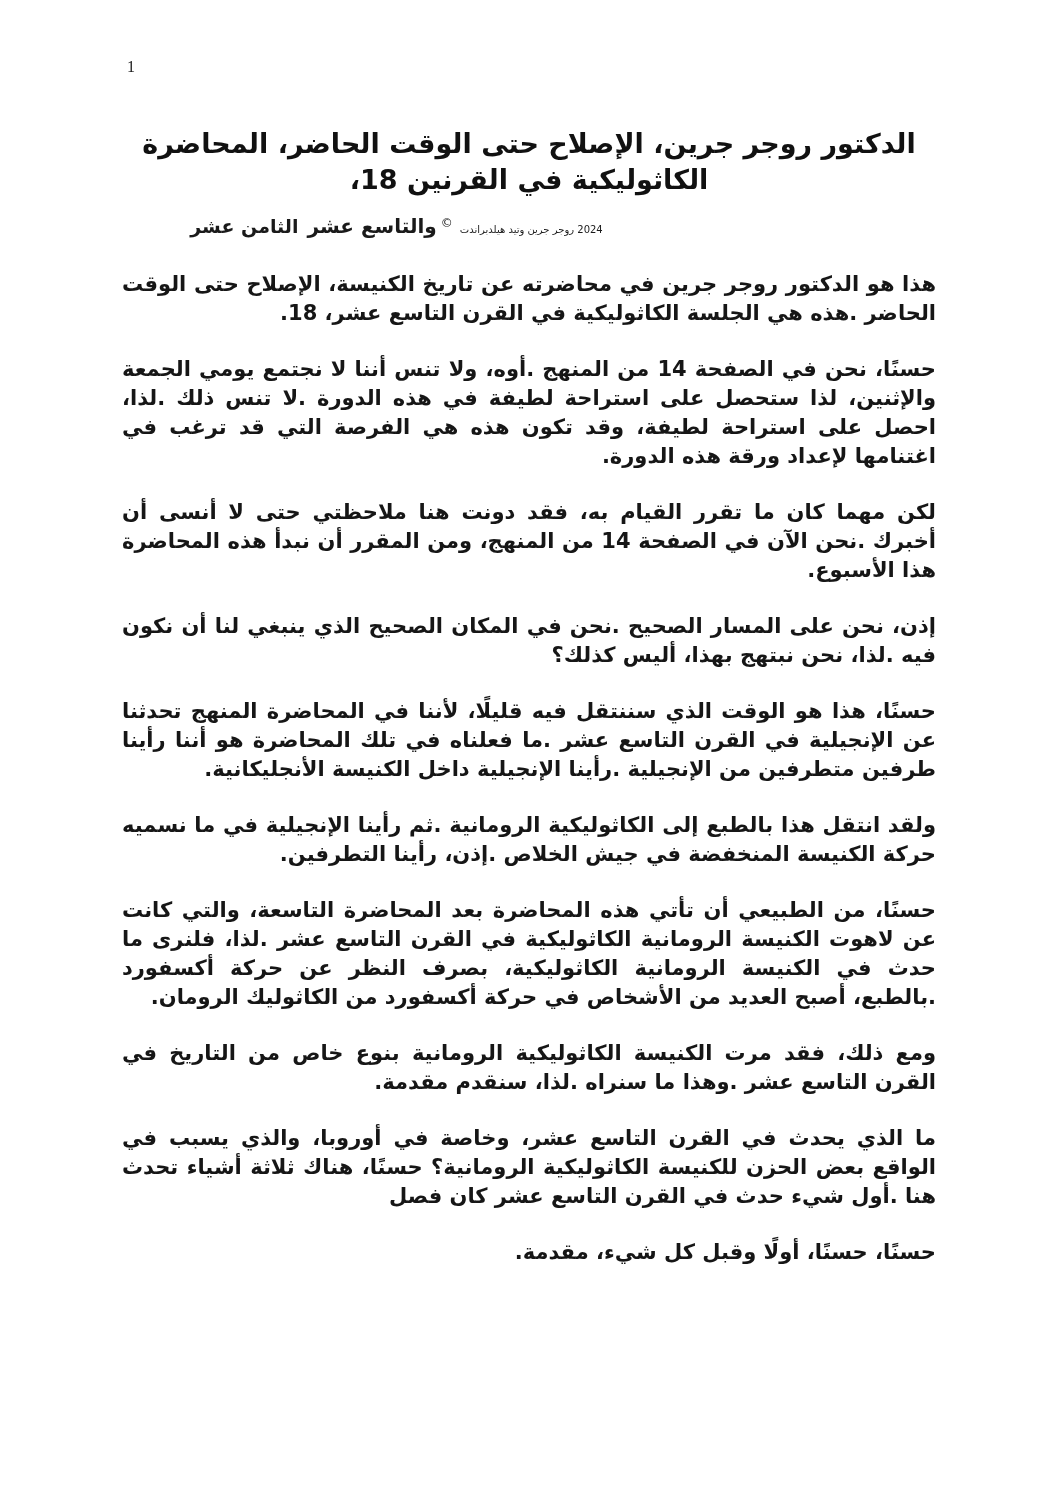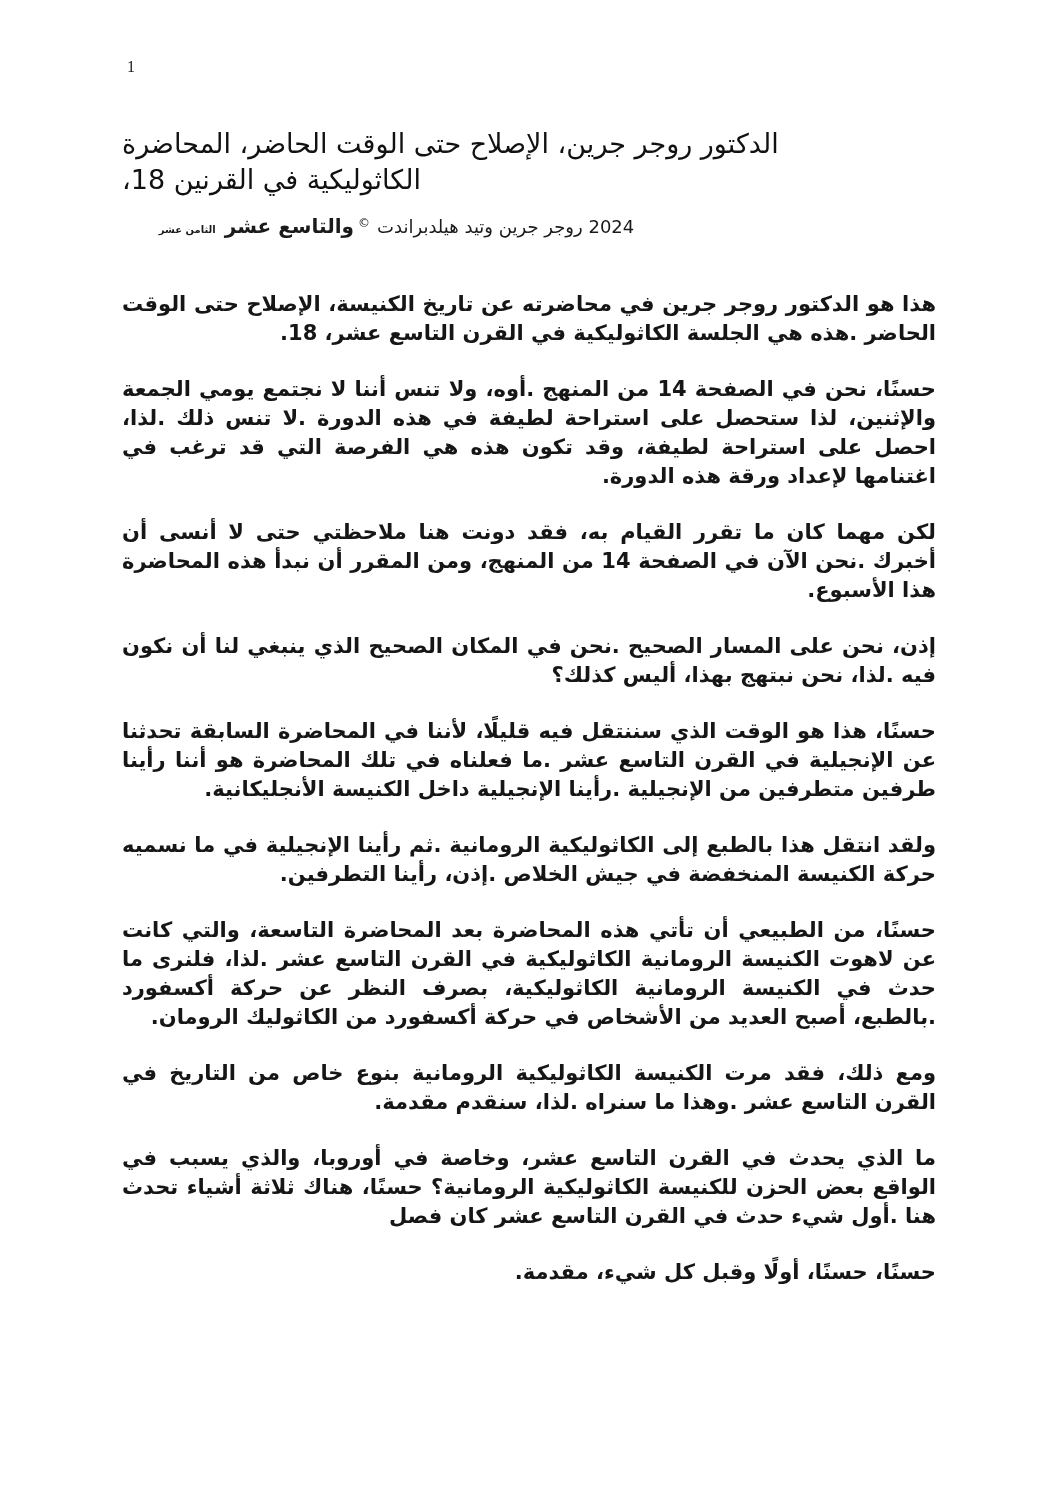--- a/index.html
+++ b/index.html
@@ -22,39 +22,39 @@
     position: absolute;
     top: 58px;
     left: 127px;
     font-size: 16px;
     font-family: "Liberation Serif", serif;
     color: #1a1a1a;
   }
   .title-block {
     margin-top: 70px;
     direction: rtl;
-    text-align: left;
-    font-weight: normal;
+    text-align: center;
+    font-weight: bold;
     font-size: 27px;
     line-height: 36px;
     color: #111111;
   }
   .subtitle {
     direction: ltr;
     text-align: center;
     padding-right: 265px;
     margin-top: 16px;
     white-space: nowrap;
   }
   .subtitle .iso { unicode-bidi: isolate; direction: rtl; }
-  .sub-small { font-weight: bold; font-size: 10px; }
+  .sub-small { font-weight: bold; font-size: 19px; }
   .sub-large { font-weight: bold; font-size: 20px; margin-left: 4px; }
   .copyright-symbol { font-size: 12px; vertical-align: super; margin-left: 4px; }
-  .copyright-text { font-size: 18px; margin-left: 2px; }
-  .body-text { margin-top: 52px; }
+  .copyright-text { font-size: 10px; margin-left: 2px; }
+  .body-text { margin-top: 32px; }
   .para {
     direction: rtl;
     text-align: justify;
     font-size: 21px;
     font-weight: bold;
     line-height: 29px;
     margin-bottom: 27px;
     color: #161616;
   }
 </style>
@@ -74,21 +74,21 @@
     <span class="iso sub-small">الثامن عشر</span>
     <span class="iso sub-large">والتاسع عشر</span><sup class="copyright-symbol">©</sup>
     <span class="iso copyright-text">2024 روجر جرين وتيد هيلدبراندت</span>
   </div>
 
   <div class="body-text">
       <p class="para">هذا هو الدكتور روجر جرين في محاضرته عن تاريخ الكنيسة، الإصلاح حتى الوقت الحاضر .هذه هي الجلسة الكاثوليكية في القرن التاسع عشر، 18.</p>
       <p class="para">حسنًا، نحن في الصفحة 14 من المنهج .أوه، ولا تنس أننا لا نجتمع يومي الجمعة والإثنين، لذا ستحصل على استراحة لطيفة في هذه الدورة .لا تنس ذلك .لذا، احصل على استراحة لطيفة، وقد تكون هذه هي الفرصة التي قد ترغب في اغتنامها لإعداد ورقة هذه الدورة.</p>
       <p class="para">لكن مهما كان ما تقرر القيام به، فقد دونت هنا ملاحظتي حتى لا أنسى أن أخبرك .نحن الآن في الصفحة 14 من المنهج، ومن المقرر أن نبدأ هذه المحاضرة هذا الأسبوع.</p>
       <p class="para">إذن، نحن على المسار الصحيح .نحن في المكان الصحيح الذي ينبغي لنا أن نكون فيه .لذا، نحن نبتهج بهذا، أليس كذلك؟</p>
-      <p class="para">حسنًا، هذا هو الوقت الذي سننتقل فيه قليلًا، لأننا في المحاضرة السابقة تحدثنا عن الإنجيلية في القرن التاسع عشر .ما فعلناه في تلك المحاضرة هو أننا رأينا طرفين متطرفين من الإنجيلية .رأينا الإنجيلية داخل الكنيسة الأنجليكانية.</p>
+      <p class="para">حسنًا، هذا هو الوقت الذي سننتقل فيه قليلًا، لأننا في المحاضرة المنهج تحدثنا عن الإنجيلية في القرن التاسع عشر .ما فعلناه في تلك المحاضرة هو أننا رأينا طرفين متطرفين من الإنجيلية .رأينا الإنجيلية داخل الكنيسة الأنجليكانية.</p>
       <p class="para">ولقد انتقل هذا بالطبع إلى الكاثوليكية الرومانية .ثم رأينا الإنجيلية في ما نسميه حركة الكنيسة المنخفضة في جيش الخلاص .إذن، رأينا التطرفين.</p>
       <p class="para">حسنًا، من الطبيعي أن تأتي هذه المحاضرة بعد المحاضرة التاسعة، والتي كانت عن لاهوت الكنيسة الرومانية الكاثوليكية في القرن التاسع عشر .لذا، فلنرى ما حدث في الكنيسة الرومانية الكاثوليكية، بصرف النظر عن حركة أكسفورد .بالطبع، أصبح العديد من الأشخاص في حركة أكسفورد من الكاثوليك الرومان.</p>
       <p class="para">ومع ذلك، فقد مرت الكنيسة الكاثوليكية الرومانية بنوع خاص من التاريخ في القرن التاسع عشر .وهذا ما سنراه .لذا، سنقدم مقدمة.</p>
       <p class="para">ما الذي يحدث في القرن التاسع عشر، وخاصة في أوروبا، والذي يسبب في الواقع بعض الحزن للكنيسة الكاثوليكية الرومانية؟ حسنًا، هناك ثلاثة أشياء تحدث هنا .أول شيء حدث في القرن التاسع عشر كان فصل</p>
       <p class="para">حسنًا، حسنًا، أولًا وقبل كل شيء، مقدمة.</p>
     </div>
 
 </div>
 
 </body></html>

